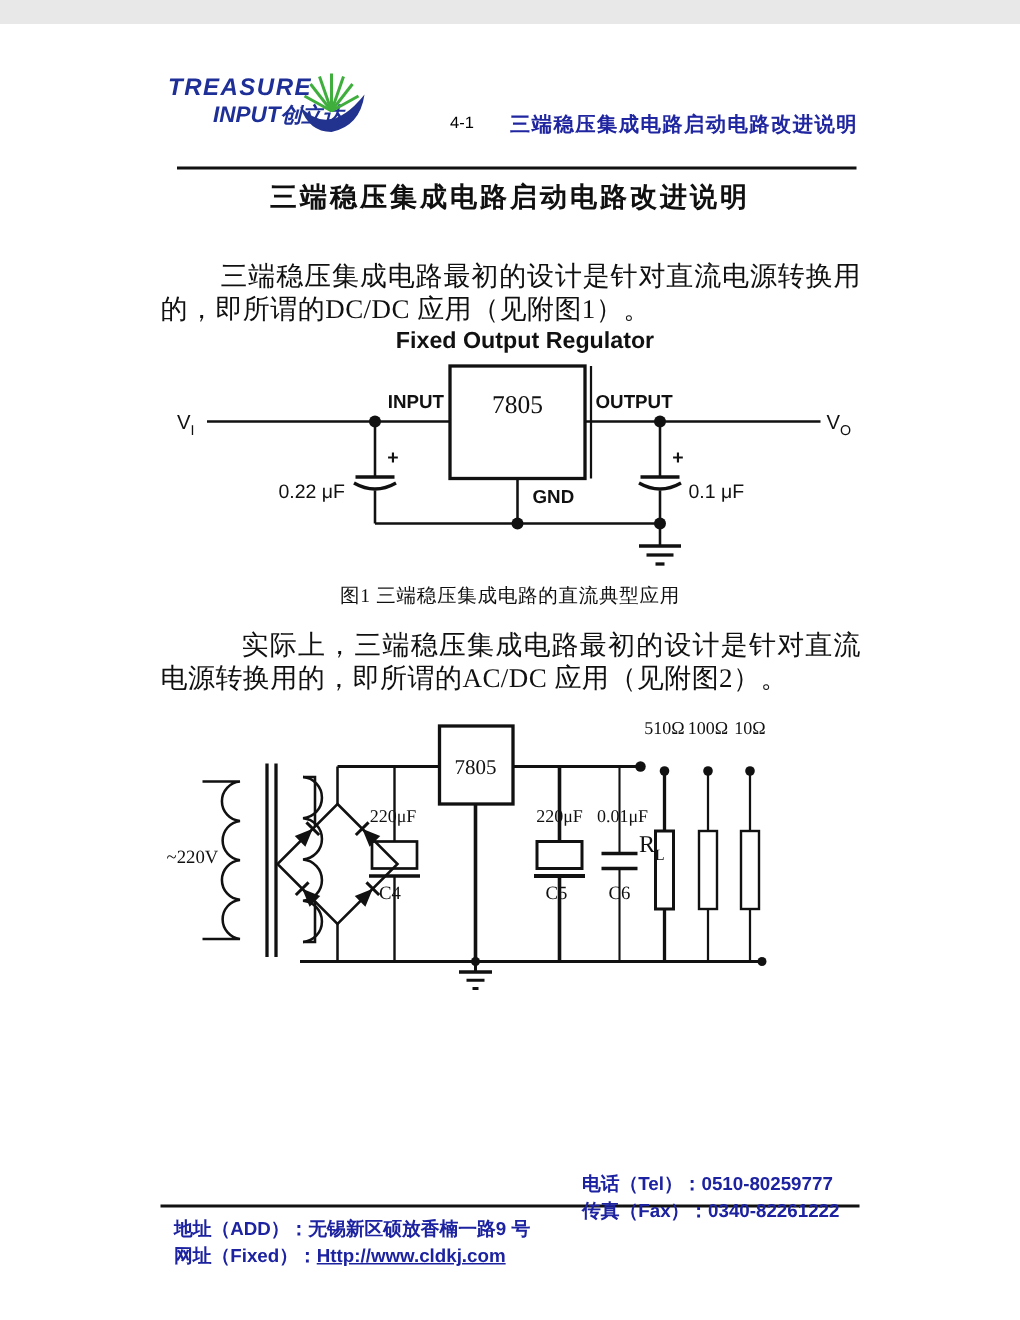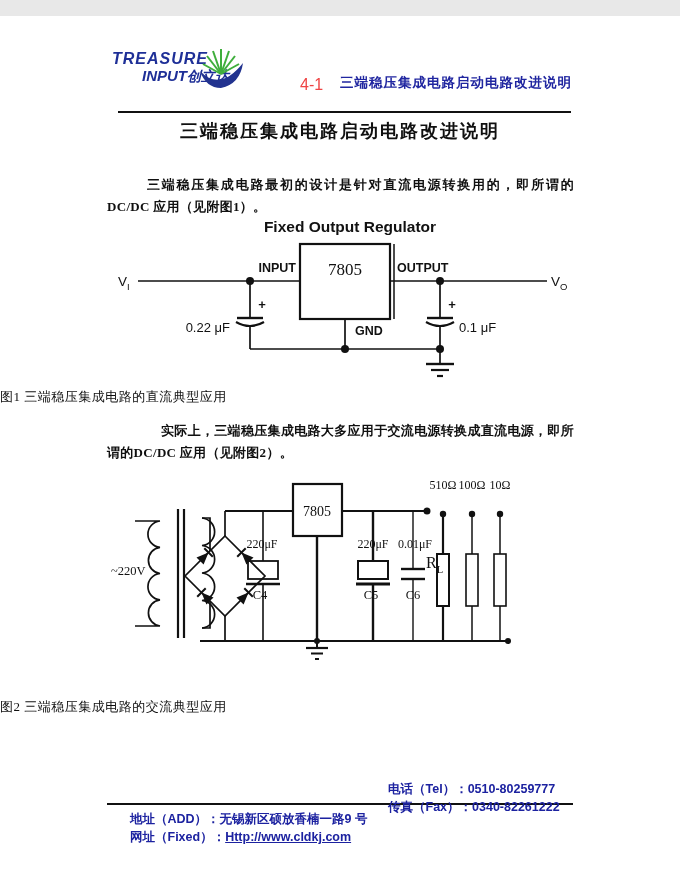--- a/index.html
+++ b/index.html
@@ -8,47 +8,47 @@
   .abs{position:absolute;}
 
   
   .logo{left:112px;top:34px;width:140px;height:52px;color:#1e2f97;}
   .logo-l1{font-family:"Liberation Sans",sans-serif;font-style:italic;font-weight:bold;
            font-size:16px;letter-spacing:1px;line-height:18px;}
   .logo-l2{font-family:"Liberation Sans",sans-serif;font-style:italic;font-weight:bold;
            font-size:15px;margin-left:30px;line-height:16px;white-space:nowrap;}
   .logo-cn{font-size:14px;letter-spacing:0px;}
   .logo-fan{position:absolute;left:84px;top:-8px;}
-  .page-num{left:300px;top:60px;font-family:"Liberation Sans",sans-serif;font-size:16px;color:#ef4444;}
+  .page-num{left:300px;top:60px;font-family:"Liberation Sans",sans-serif;font-size:11px;color:#000000;}
   .hdr-title{left:250px;top:58px;width:322px;text-align:right;font-family:"Liberation Sans",sans-serif;
              font-weight:bold;font-size:13.5px;color:#2026a0;letter-spacing:1px;}
   .hdr-rule{left:118px;top:95px;width:453px;height:2px;background:#111;}
 
   
   .doc-title{left:0;top:103px;width:680px;text-align:center;font-weight:bold;font-size:18px;letter-spacing:2px;}
-  .para{left:107px;width:467px;font-size:13px;line-height:21.5px;text-align:justify;letter-spacing:0.3px;font-weight:bold;}
+  .para{left:107px;width:467px;font-size:18px;line-height:21.5px;text-align:justify;letter-spacing:0.3px;}
   .p1{top:158px;text-indent:40px;}
   .p2{top:404px;text-indent:54px;}
   .p3{top:712px;top:713px;text-indent:14px;line-height:22px;}
-  .caption{left:0;width:680px;font-size:13px;letter-spacing:0.5px;}
+  .caption{left:0;width:680px;text-align:center;font-size:13px;letter-spacing:0.5px;}
   .cap1{top:372px;}
   .cap2{top:682px;}
 
   
   .fig1{left:110px;top:198px;}
   .fig2{left:110px;top:460px;}
   svg text{fill:#111;}
   .sv-sans{font-family:"Liberation Sans",sans-serif;}
   .sv-serif{font-family:"Liberation Serif",serif;}
 
   
   .ftr-rule{left:107px;top:787px;width:466px;height:2px;background:#111;}
   .ftr{font-family:"Liberation Sans",sans-serif;font-weight:bold;font-size:12.5px;color:#1c22a0;
        line-height:18px;white-space:nowrap;}
-  .ftr-left{left:130px;top:794px;}
+  .ftr-left{left:116px;top:794px;}
   .ftr-right{left:388px;top:764px;}
   .ftr a{color:#1c22a0;}
 </style>
 </head>
 <body>
 
 <div class="page">
 
   <div class="abs logo">
     <div class="logo-l1">TREASURE</div>
@@ -119,21 +119,21 @@
     </g>
 
     <g stroke="#111">
       <line x1="316" y1="150" x2="344" y2="150" stroke-width="2.4"></line>
       <line x1="321" y1="156" x2="339" y2="156" stroke-width="2.2"></line>
       <line x1="327" y1="162" x2="333" y2="162" stroke-width="2.2"></line>
     </g>
   </svg>
   <div class="abs caption cap1">图1  三端稳压集成电路的直流典型应用</div>
 
-  <div class="abs para p2">实际上，三端稳压集成电路大多应用于交流电源转换成直流电源，即所谓的DC/DC 应用（见附图2）。</div>
+  <div class="abs para p2">实际上，三端稳压集成电路最初的设计是针对直流电源转换用的，即所谓的AC/DC 应用（见附图2）。</div>
 
   <svg class="abs fig2" width="460" height="200" viewBox="0 0 460 200">
 
     <g stroke="#111" stroke-width="1.7" fill="none">
       <path d="M25,45 H50 A13.2,13.2 0 0 0 50,71.3 A13.2,13.2 0 0 0 50,97.5 A13.2,13.2 0 0 0 50,123.8 A13.2,13.2 0 0 0 50,150 H25"></path>
       <line x1="68" y1="33" x2="68" y2="162" stroke-width="2.2"></line>
       <line x1="74" y1="33" x2="74" y2="162" stroke-width="2.2"></line>
       <path d="M92,42 A13.8,13.8 0 0 1 92,69.5 A13.8,13.8 0 0 1 92,97 A13.8,13.8 0 0 1 92,124.5 A13.8,13.8 0 0 1 92,152"></path>
       <path d="M92,42 H100 V75"></path>
       <path d="M92,152 H100 V125"></path>
@@ -225,21 +225,20 @@
       <rect x="356" y="78" width="12" height="52" fill="none" stroke="#111" stroke-width="1.6"></rect>
       <line x1="362" y1="130" x2="362" y2="165" stroke="#111" stroke-width="1.5"></line>
     </g>
     <g>
       <circle cx="390" cy="38" r="3.2" fill="#111"></circle>
       <line x1="390" y1="38" x2="390" y2="78" stroke="#111" stroke-width="1.5"></line>
       <rect x="384" y="78" width="12" height="52" fill="none" stroke="#111" stroke-width="1.6"></rect>
       <line x1="390" y1="130" x2="390" y2="165" stroke="#111" stroke-width="1.5"></line>
     </g>
   </svg>
-  <div class="abs caption cap2">图2  三端稳压集成电路的交流典型应用</div>
 
 
   <div class="abs ftr-rule"></div>
   <div class="abs ftr ftr-left">
     <div>地址（ADD）：无锡新区硕放香楠一路9 号</div>
     <div><span>网址（Fixed）：</span><a href="#">Http://www.cldkj.com</a></div>
   </div>
   <div class="abs ftr ftr-right">
     <div>电话（Tel）：0510-80259777</div>
     <div>传真（Fax）：0340-82261222</div>

